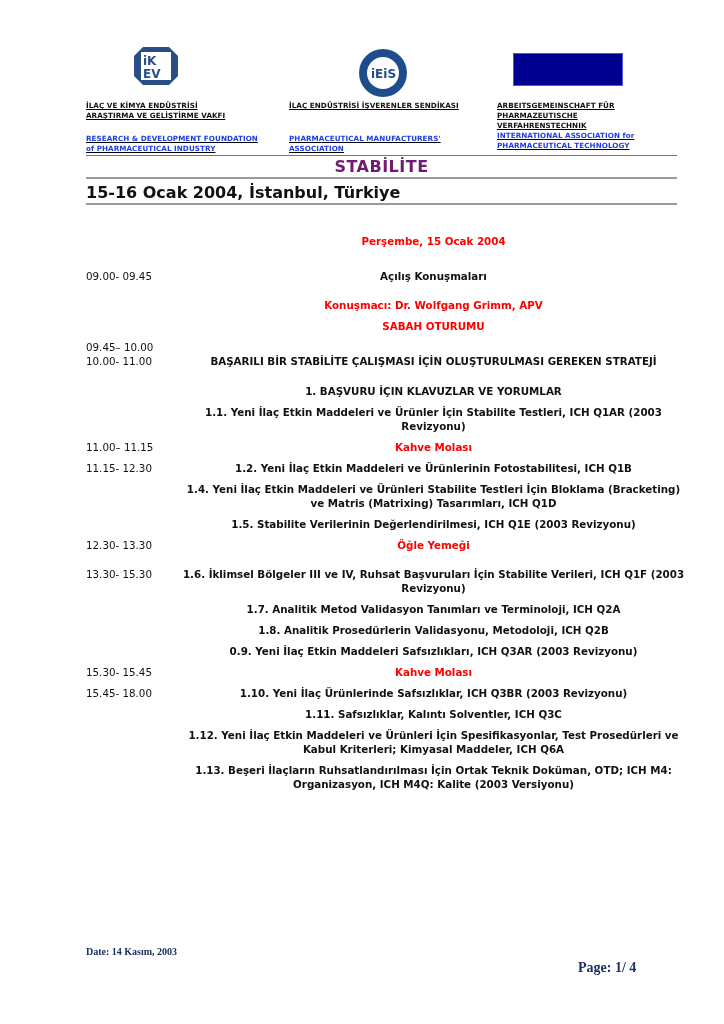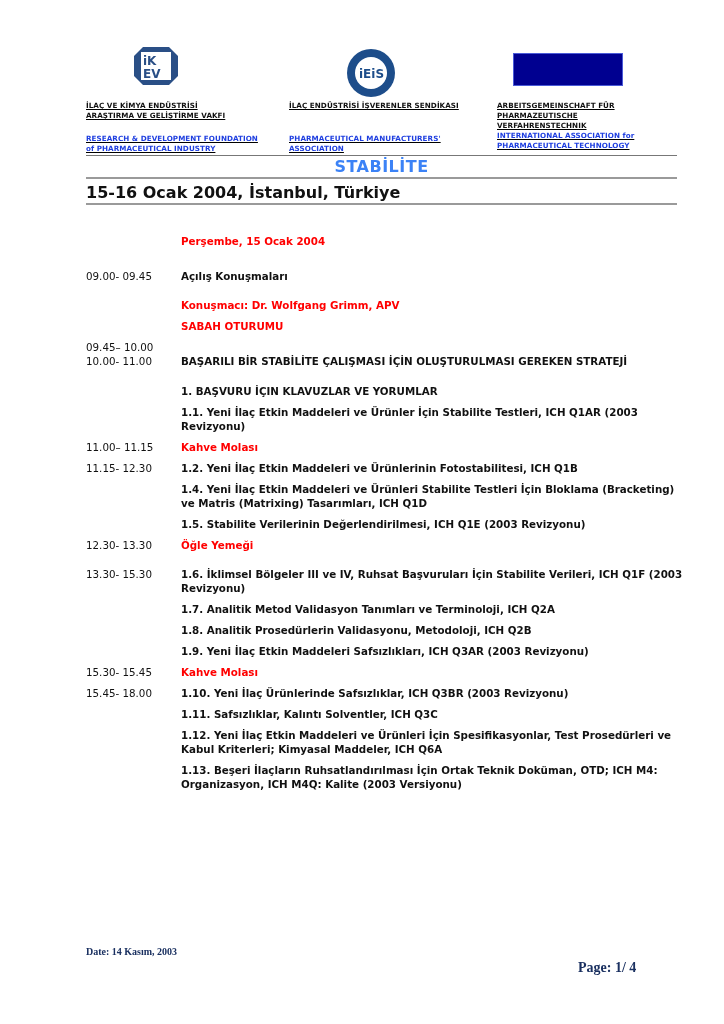--- a/index.html
+++ b/index.html
@@ -2,43 +2,43 @@
 <html><head>
 <meta charset="utf-8">
 <style>
   html, body { margin: 0; padding: 0; background: #ffffff; }
   body { width: 724px; height: 1024px; position: relative; overflow: hidden;
          font-family: "DejaVu Sans", sans-serif; color: #000; }
   .abs { position: absolute; }
 
   
   .logo-ikev { left: 133px; top: 46px; width: 46px; height: 40px; }
-  .logo-ieis { left: 346px; top: 48px; width: 50px; height: 50px; text-align: right; }
+  .logo-ieis { left: 358px; top: 48px; width: 50px; height: 50px; text-align: right; }
   .logo-apv  { left: 513px; top: 53px; width: 110px; height: 33px; background: #000090; border: 1px solid #4a5ad8; box-sizing: border-box; }
 
   .hdr-col { font-size: 7.2px; font-weight: bold; line-height: 10px; letter-spacing: 0.05px; text-decoration: underline; }
   .hdr-col .tr { color: #111; }
   .hdr-col .en { color: #1f3fe0; }
   .col1 { left: 86px; top: 101px; width: 200px; }
   .col2 { left: 289px; top: 101px; width: 200px; }
   .col3 { left: 497px; top: 101px; width: 190px; }
   .col1 .en, .col2 .en { margin-top: 13px; }
 
   .rule { left: 86px; width: 591px; height: 1px; background: #777; }
   .rule.thick { height: 2px; background: #9a9a9a; }
 
   .title { left: 86px; width: 591px; top: 157px; text-align: center;
-           font-family: "DejaVu Sans", sans-serif; font-size: 16px; font-weight: bold; letter-spacing: 0.5px; color: #3b82f6; }
+           font-family: "DejaVu Sans", sans-serif; font-size: 16px; font-weight: bold; letter-spacing: 0.5px; color: #701a75; }
   .subtitle { left: 86px; top: 183px; font-size: 16px; font-weight: bold; color: #111; }
 
   
   .program { left: 86px; top: 234px; width: 600px; }
   .row { display: flex; font-size: 10.3px; line-height: 14px; }
   .time { width: 95px; flex: none; color: #111; font-weight: normal; }
-  .items { flex: 1; }
+  .items { flex: 1; text-align: center; }
   .item { font-weight: bold; color: #111; margin-bottom: 7px; }
   .item.red { color: #ff0000; }
 </style>
 </head>
 <body>
 
 <div class="abs logo-ikev">
   <svg width="46" height="40" viewBox="0 0 46 40">
     <polygon points="10,1 36,1 45,10 45,30 36,39 10,39 1,30 1,10" fill="#2a4f86"></polygon>
     <rect x="8" y="6" width="30" height="28" fill="#ffffff"></rect>
@@ -148,21 +148,21 @@
           <div class="item red">Öğle Yemeği</div>
         </div>
       </div>
       <div style="height: 8px;"></div>
       <div class="row">
         <div class="time">13.30- 15.30</div>
         <div class="items">
           <div class="item">1.6. İklimsel Bölgeler III ve IV,  Ruhsat Başvuruları İçin Stabilite Verileri, ICH Q1F (2003 Revizyonu)</div>
           <div class="item">1.7. Analitik Metod Validasyon Tanımları ve Terminoloji, ICH Q2A</div>
           <div class="item">1.8. Analitik Prosedürlerin Validasyonu, Metodoloji, ICH Q2B</div>
-          <div class="item">1.9. Yeni İlaç Etkin Maddeleri Safsızlıkları, ICH Q3AR (2003 Revizyonu)</div>
+          <div class="item">0.9. Yeni İlaç Etkin Maddeleri Safsızlıkları, ICH Q3AR (2003 Revizyonu)</div>
         </div>
       </div>
       <div class="row">
         <div class="time">15.30- 15.45</div>
         <div class="items">
           <div class="item red">Kahve Molası</div>
         </div>
       </div>
       <div class="row">
         <div class="time">15.45- 18.00</div>

